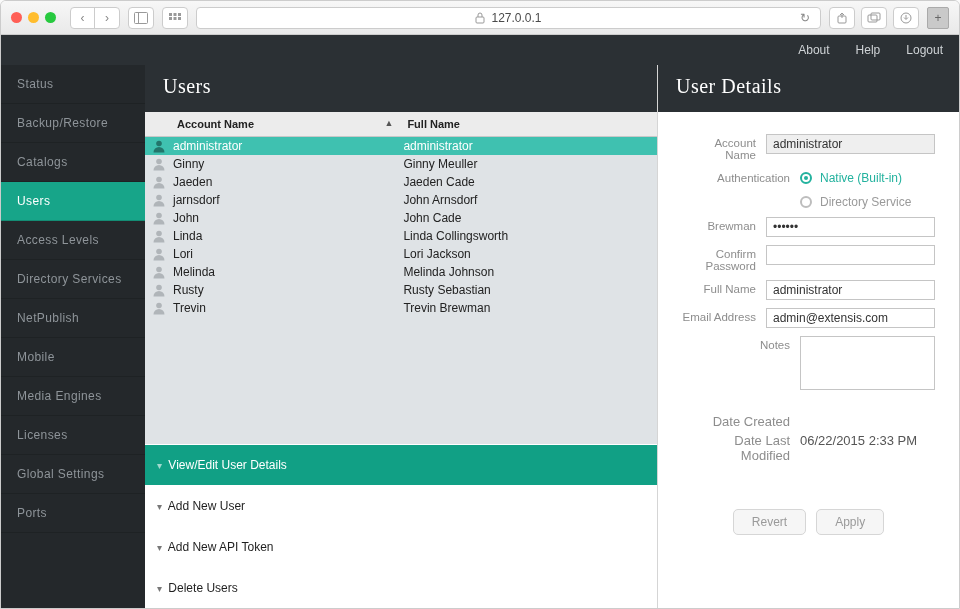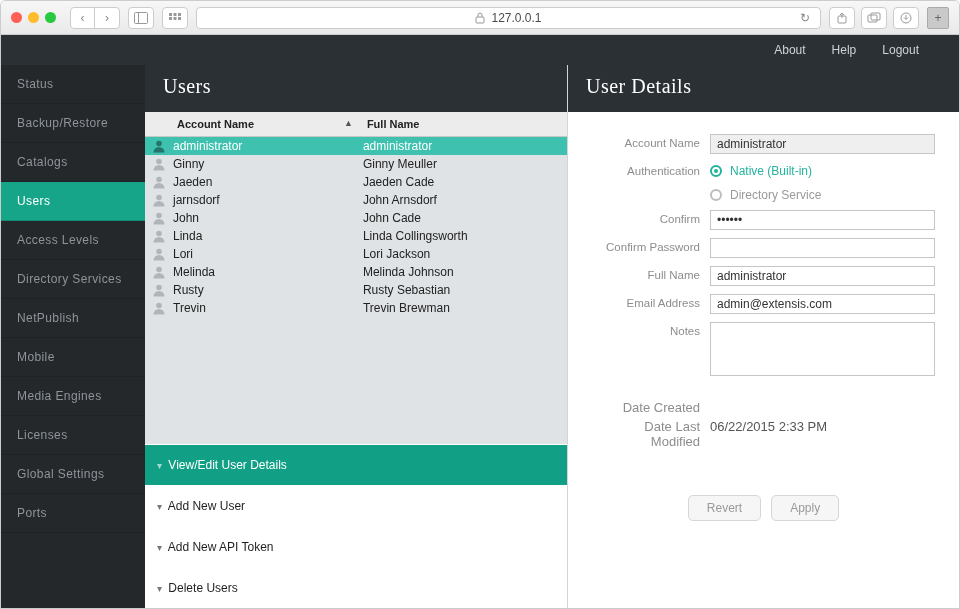--- a/index.html
+++ b/index.html
@@ -60,21 +60,21 @@
   .plus-tab{
     width:22px;height:22px;background:#c9c9c9;border:1px solid #aaa;
     display:flex;align-items:center;justify-content:center;color:#666;border-radius:2px;
   }
 
   
   .topbar {
     height: 30px;
     background:#2b3034;
     display:flex; justify-content:flex-end; align-items:center;
-    gap:26px; padding:0 40px; color:#cfd3d6; font-size:12px;text-align:right;
+    gap:26px; padding:0 16px; color:#cfd3d6; font-size:12px;text-align:right;
   }
   .topbar span{cursor:pointer;}
 
   .app-body{ flex:1; display:flex; min-height:0; }
 
   
   .sidebar{
     width:144px; background:#24282b; color:#8e9499;
     font-size:12px; letter-spacing:.4px;
     overflow:hidden;
@@ -127,21 +127,21 @@
   }
   .action{
     padding:13px 12px; border-top:1px solid #fff;
     cursor:pointer;
   }
   .action.active{ background:#11a085; color:#fff; }
   .action .arrow{opacity:.6; margin-right:3px; font-size:10px;}
 
   
   .detail{
-    width:392px; background:#fff; display:flex; flex-direction:column;
+    width:302px; background:#fff; display:flex; flex-direction:column;
     border-left:1px solid #d5d5d5;
   }
   .detail-header{
     background:#2b3034; color:#fff;
     font-family: Georgia, "Times New Roman", serif;
     font-size:20px; padding:10px 18px 14px; letter-spacing:.5px;
   }
   .form{
     padding:22px 24px 10px; font-size:12px; color:#555;
   }
@@ -414,21 +414,21 @@
               <span class="rcircle"></span>
               <span>Native (Built-in)</span>
             </div>
             <div class="radio-line">
               <span class="rcircle"></span>
               <span>Directory Service</span>
             </div>
           </div>
         </div>
         <div class="frow">
-          <div class="flabel">Confirm</div>
+          <div class="flabel">Brewman</div>
           <input class="finput" value="••••••" style="">
         </div>
         <div class="frow">
           <div class="flabel">Confirm Password</div>
           <input class="finput" value="" style="">
         </div>
         <div class="frow">
           <div class="flabel">Full Name</div>
           <input class="finput" value="administrator" style="">
         </div>

